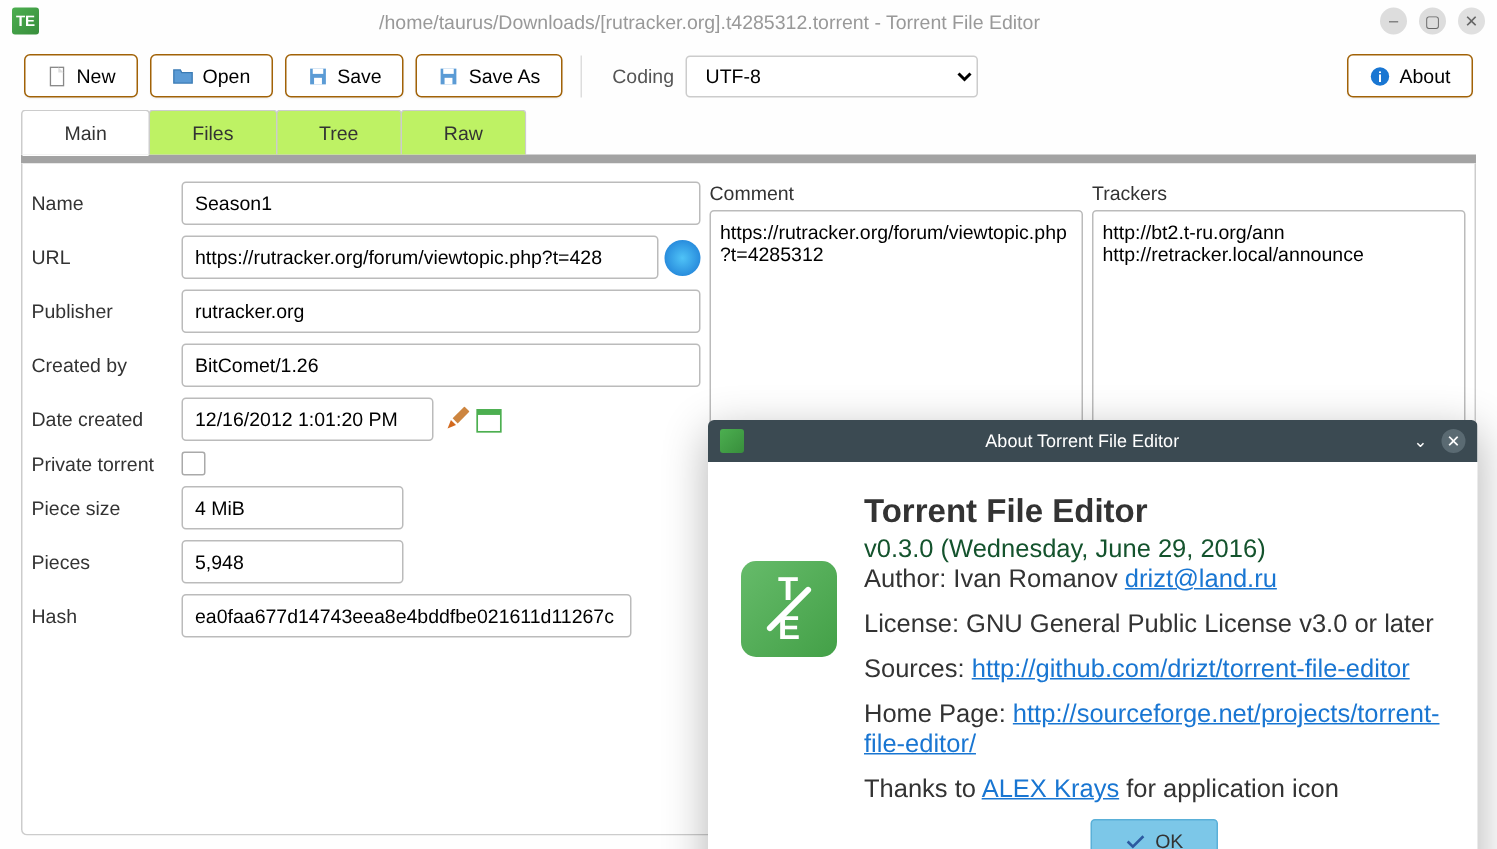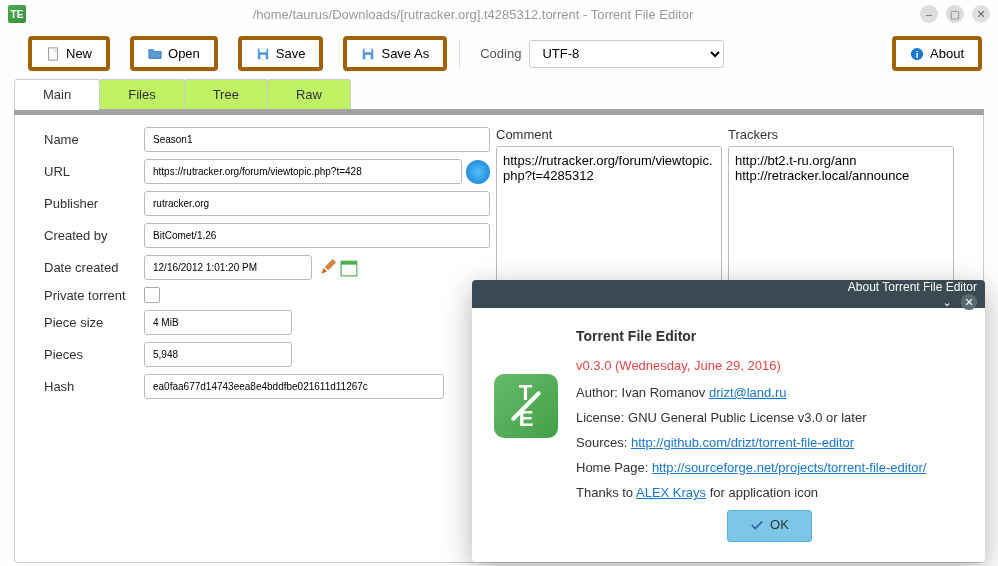--- a/index.html
+++ b/index.html
@@ -4,60 +4,60 @@
 <style>
 * { box-sizing: border-box; margin: 0; padding: 0; }
 body { font-family: sans-serif; font-size: 13px; background: #fefefe; width: 998px; height: 566px; overflow: hidden; color: #333; }
 .titlebar { height: 28px; display: flex; align-items: center; padding: 14px 8px; background: #fefefe; }
 .titlebar-icon { width: 18px; height: 18px; background: linear-gradient(135deg, #4caf50, #388e3c); border-radius: 2px; display: flex; align-items: center; justify-content: center; color: #fff; font-size: 10px; font-weight: bold; }
 .titlebar-title { flex: 1; text-align: center; color: #999; font-size: 13px; }
 .window-controls { display: flex; gap: 8px; }
 .window-ctrl { width: 18px; height: 18px; border-radius: 50%; background: #ddd; display: flex; align-items: center; justify-content: center; font-size: 11px; color: #666; cursor: pointer; }
 .window-ctrl.close { background: #e0e0e0; }
 .toolbar { display: flex; align-items: center; gap: 8px; padding: 8px 16px; }
-.btn { display: inline-flex; align-items: center; gap: 6px; padding: 6px 14px; background: #fff; border: 4px solid #a16207; border-radius: 4px; cursor: pointer; font-size: 13px; box-shadow: 0 1px 1px rgba(0,0,0,0.05); margin-left: 12px; }
+.btn { display: inline-flex; align-items: center; gap: 6px; padding: 6px 14px; background: #fff; border: 1px solid #a16207; border-radius: 4px; cursor: pointer; font-size: 13px; box-shadow: 0 1px 1px rgba(0,0,0,0.05); }
 .btn-icon { width: 14px; height: 14px; }
 .spacer { flex: 1; }
 .coding-label { color: #555; margin-left: 8px; }
 .coding-select { padding: 4px 8px; border: 1px solid #ccc; border-radius: 3px; width: 195px; background: #fff; font-size: 13px; height: 28px; }
 .divider { width: 1px; height: 28px; background: #ddd; margin: 0 4px; }
 .content { padding: 0 14px; }
 .tabs { display: flex; border-bottom: 6px solid #a3a3a3; }
 .tab { padding: 7px 28px; border: 1px solid #ccc; border-bottom: none; background: #bef264; cursor: pointer; border-radius: 3px 3px 0 0; margin-right: -1px; position: relative; }
 .tab.active { background: #fff; z-index: 1; }
 .tab.active::after { content: ''; position: absolute; bottom: -1px; left: 0; right: 0; height: 1px; background: #fff; }
-.panel { border: 1px solid #ccc; border-top: none; padding: 12px 29px; background: #fff; border-radius: 0 0 4px 4px; height: 448px; }
+.panel { border: 1px solid #ccc; border-top: none; padding: 12px 6px; background: #fff; border-radius: 0 0 4px 4px; height: 448px; }
 .main-layout { display: flex; gap: 6px; }
 .left-col { width: 446px; }
 .right-col { flex: 1; display: flex; gap: 6px; }
 .form-row { display: flex; align-items: center; margin-bottom: 7px; }
 .form-label { width: 100px; color: #333; }
-.form-input { flex: 1; padding: 6px 8px; border: 1px solid #bbb; border-radius: 3px; font-size: 10px; background: #fff; }
+.form-input { flex: 1; padding: 6px 8px; border: 1px solid #bbb; border-radius: 3px; font-size: 13px; background: #fff; }
 .form-input.short { width: 148px; flex: none; }
 .url-row .form-input { flex: 1; }
 .globe-btn { width: 24px; height: 24px; margin-left: 4px; border-radius: 50%; background: radial-gradient(circle, #4fc3f7, #1976d2); border: none; cursor: pointer; }
 .date-icons { display: flex; gap: 4px; margin-left: 6px; }
 .date-icon { width: 18px; height: 18px; cursor: pointer; }
 .checkbox { width: 16px; height: 16px; border: 1px solid #aaa; border-radius: 2px; background: #fff; }
 .textarea-col { flex: 1; display: flex; flex-direction: column; }
 .textarea-label { margin-bottom: 4px; color: #333; }
 .textarea { flex: 1; border: 1px solid #bbb; border-radius: 3px; padding: 6px; font-size: 13px; resize: none; font-family: sans-serif; height: 400px; background: #fff; }
 .dialog { position: absolute; left: 472px; top: 280px; width: 513px; background: #fff; border-radius: 4px; box-shadow: 0 8px 30px rgba(0,0,0,0.3); overflow: hidden; }
-.dialog-titlebar { height: 28px; background: #3b4a52; color: #fff; display: flex; align-items: flex-end; padding: 0 8px; flex-direction: column; }
+.dialog-titlebar { height: 28px; background: #3b4a52; color: #fff; display: flex; align-items: center; padding: 0 8px; }
 .dialog-titlebar-icon { width: 16px; height: 16px; background: linear-gradient(135deg, #4caf50, #388e3c); border-radius: 2px; margin-right: 8px; }
 .dialog-title { flex: 1; text-align: center; font-size: 12px; }
 .dialog-ctrls { display: flex; gap: 6px; }
 .dialog-ctrl { width: 16px; height: 16px; border-radius: 50%; color: #fff; display: flex; align-items: center; justify-content: center; cursor: pointer; font-size: 11px; }
 .dialog-body { padding: 20px 22px; display: flex; gap: 18px; }
 .app-icon { width: 64px; height: 64px; background: linear-gradient(135deg, #66bb6a, #43a047); border-radius: 10px; display: flex; align-items: center; justify-content: center; color: #fff; font-size: 22px; font-weight: bold; flex-shrink: 0; margin-top: 46px; position: relative; }
 .app-icon::before { content: ''; position: absolute; width: 40px; height: 4px; background: #fff; transform: rotate(-45deg); border-radius: 2px; }
 .dialog-info { flex: 1; }
-.dialog-info h2 { font-size: 14px; font-weight: bold; margin-bottom: 14px; }
-.version { color: #ef4444; font-size: 13px; margin-bottom: 12px; }
-.info-line { margin-bottom: 10px; font-size: 13px; color: #333; }
+.dialog-info h2 { font-size: 22px; font-weight: bold; margin-bottom: 2px; }
+.version { color: #14532d; font-size: 17px; margin-bottom: 0; }
+.info-line { margin-bottom: 10px; font-size: 17px; color: #333; }
 .link { color: #1976d2; text-decoration: underline; cursor: pointer; }
 .ok-btn { display: block; margin: 8px auto 0; padding: 6px 22px; background: #7cc7e8; border: 1px solid #5ab0d8; border-radius: 3px; cursor: pointer; color: #333; font-size: 13px; }
 .ok-inner { display: inline-flex; align-items: flex-end; gap: 6px; }
 svg { display: block; }
 </style>
 </head>
 <body>
 
 <div class="titlebar">
   <div class="titlebar-icon">TE</div>

